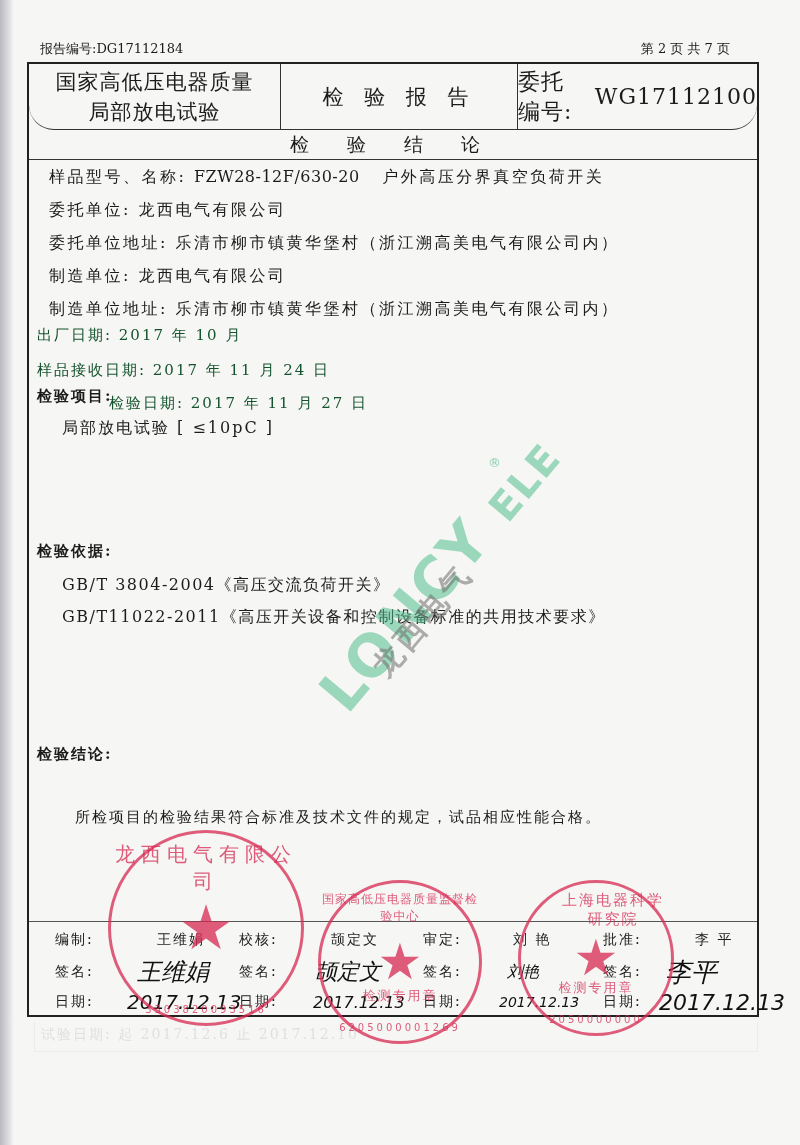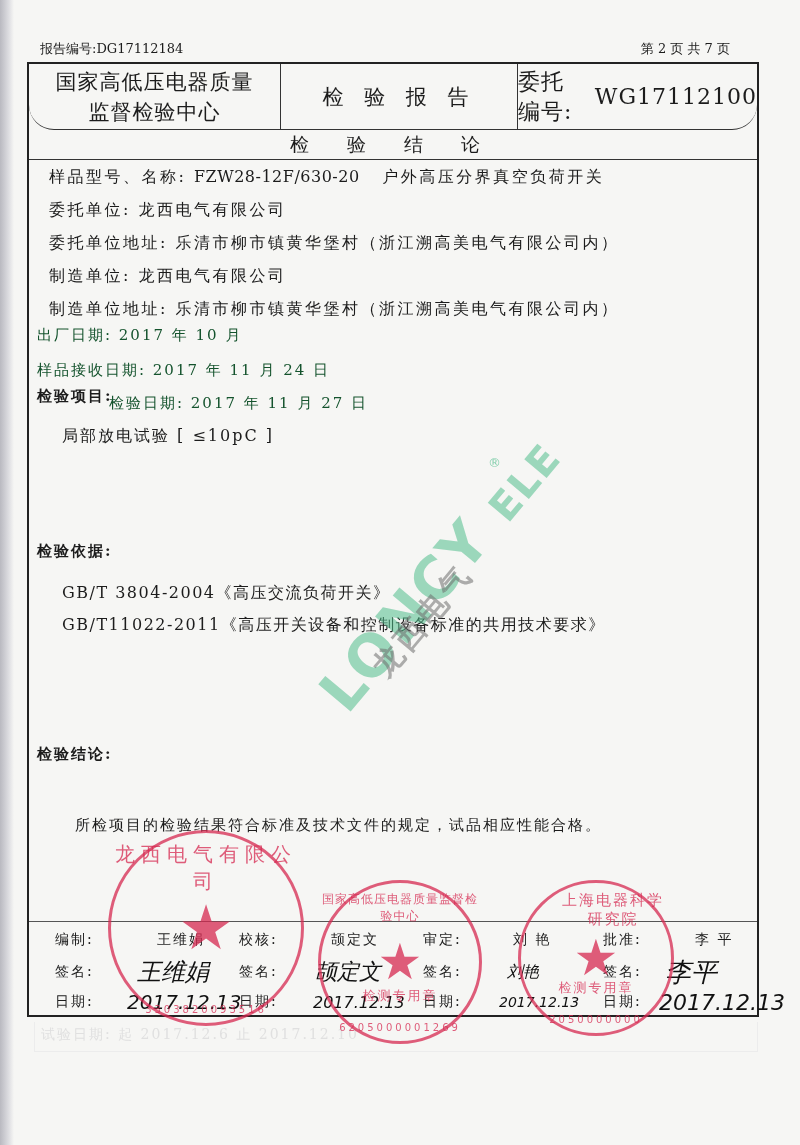--- a/index.html
+++ b/index.html
@@ -48,21 +48,21 @@
   .info-block { padding-left: 20px; }
   .info-line {
     font-size: 16px; letter-spacing: 2.5px; height: 33px; line-height: 33px;
   }
   .info-line .val-latin { letter-spacing: 0.5px; }
   .section-label {
     font-size: 15px; font-weight: bold; letter-spacing: 2px;
     position: absolute; left: 8px;
   }
   .item-text {
-    position: absolute; left: 33px; font-size: 16px; letter-spacing: 2px; margin-top: 8px;
+    position: absolute; left: 33px; font-size: 16px; letter-spacing: 2px;
   }
   .ghost {
     position: absolute; color: #14532d; font-size: 15px; letter-spacing: 2px;
     pointer-events: none;
   }
   .sign-grid {
     position: absolute; left: 0; right: 0; top: 857px; height: 96px;
     border-top: 1.5px solid #555;
   }
   .sign-row {
@@ -135,21 +135,21 @@
     <span>报告编号:</span><span>DG17112184</span>
   </span>
   <span>第 2 页 共 7 页</span>
 </div>
 
 <div class="report-table">
 
   <div class="row-top">
     <div class="cell-org">
       <div>国家高低压电器质量</div>
-      <div>监督检验中心</div>
+      <div>局部放电试验</div>
     </div>
     <div class="cell-title">检 验 报 告</div>
     <div class="cell-commission">
       <span>委托编号:</span>&nbsp;<span>WG17112100</span>
     </div>
   </div>
 
   <div class="row-conclusion-title">检 验 结 论</div>
 
   <div class="info-block">

